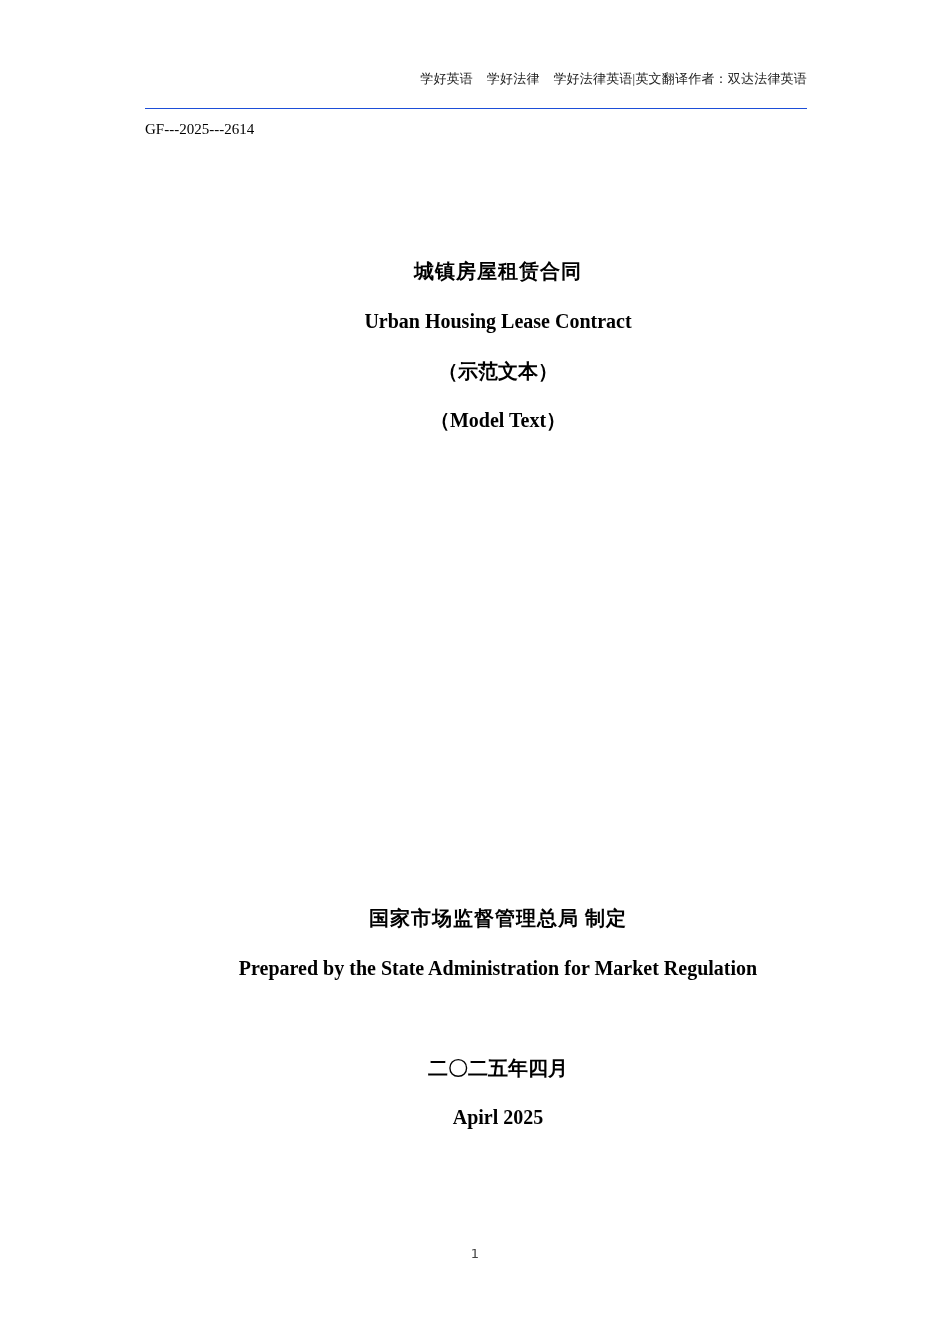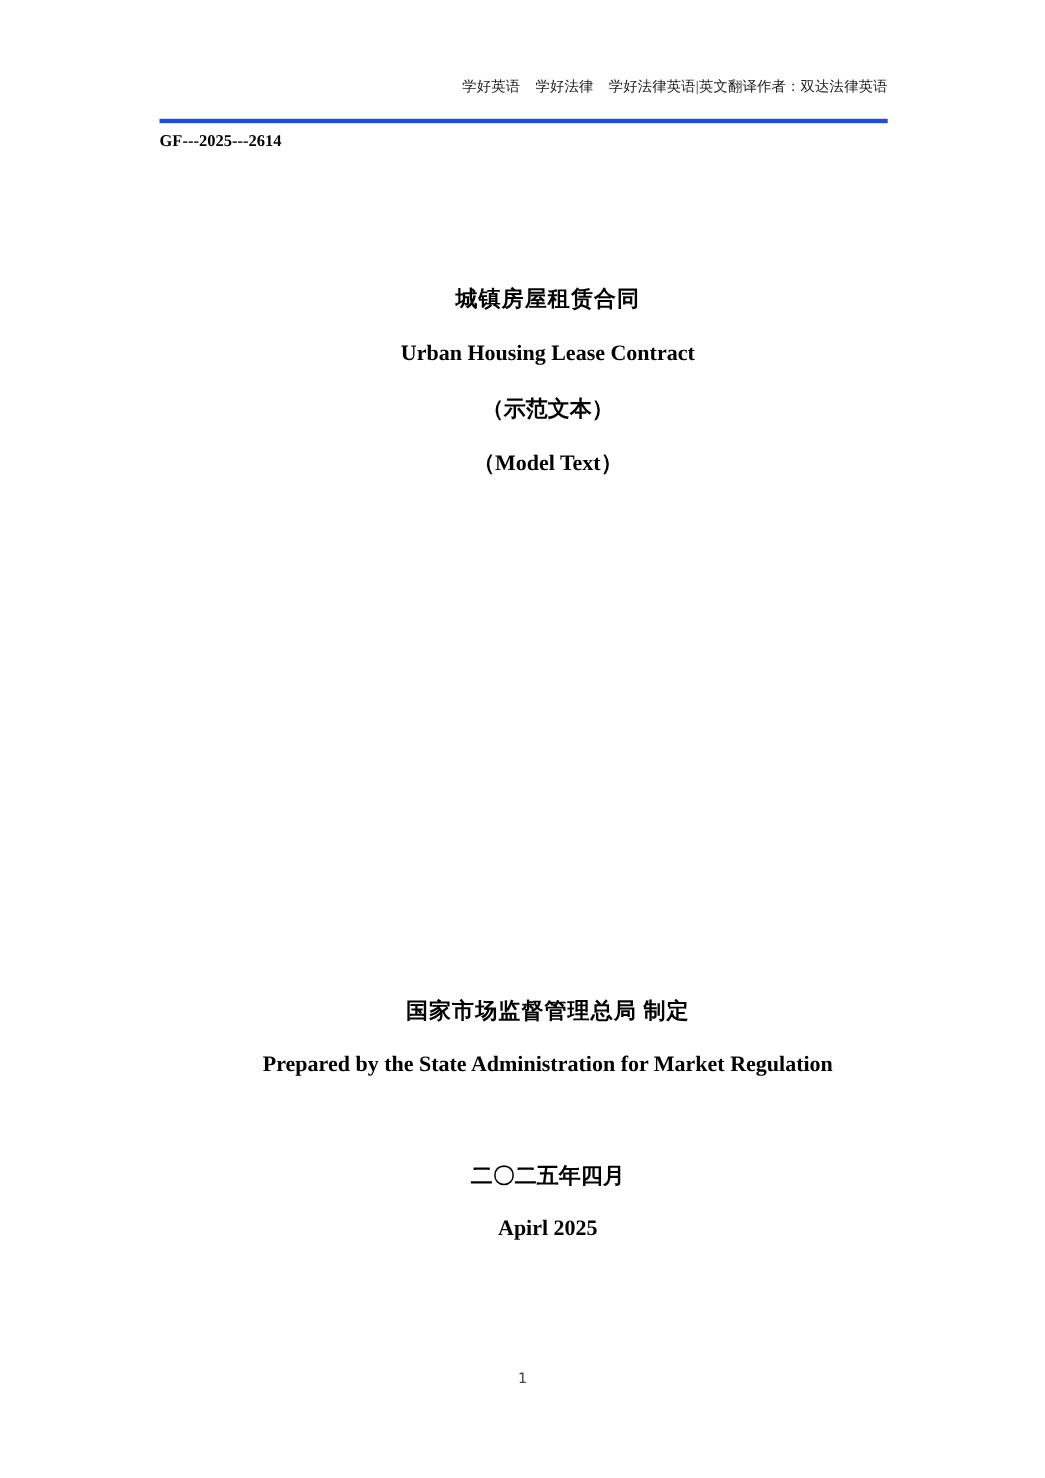--- a/index.html
+++ b/index.html
@@ -14,37 +14,37 @@
       overflow: hidden;
       font-family: "Liberation Serif", "DejaVu Serif", serif;
       color: #000000;
     }
     .page-header {
       position: absolute;
       left: 145px;
       top: 66px;
       width: 662px;
       height: 42px;
-      border-bottom: 4px solid #1d4ed8;
+      border-bottom: 1px solid #1d4ed8;
     }
     .header-text {
       position: absolute;
       right: 0;
       top: 4px;
       font-size: 13px;
       color: #222222;
       white-space: pre;
       letter-spacing: 0.2px;
     }
     .doc-code {
       position: absolute;
       left: 145px;
       top: 121px;
       font-size: 15px;
-      font-weight: bold;
+      font-weight: normal;
     }
     .center-line {
       position: absolute;
       left: 0;
       width: 996px;
       text-align: center;
       font-weight: bold;
       white-space: nowrap;
     }
     .title-cn { top: 258px; font-size: 20px; letter-spacing: 1px; }

